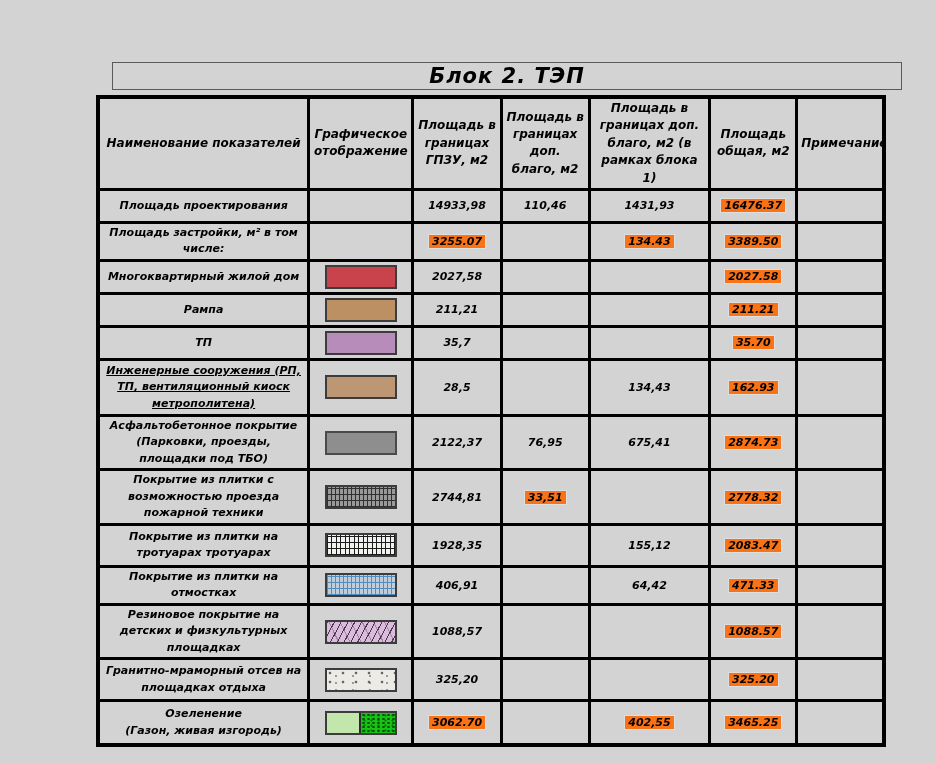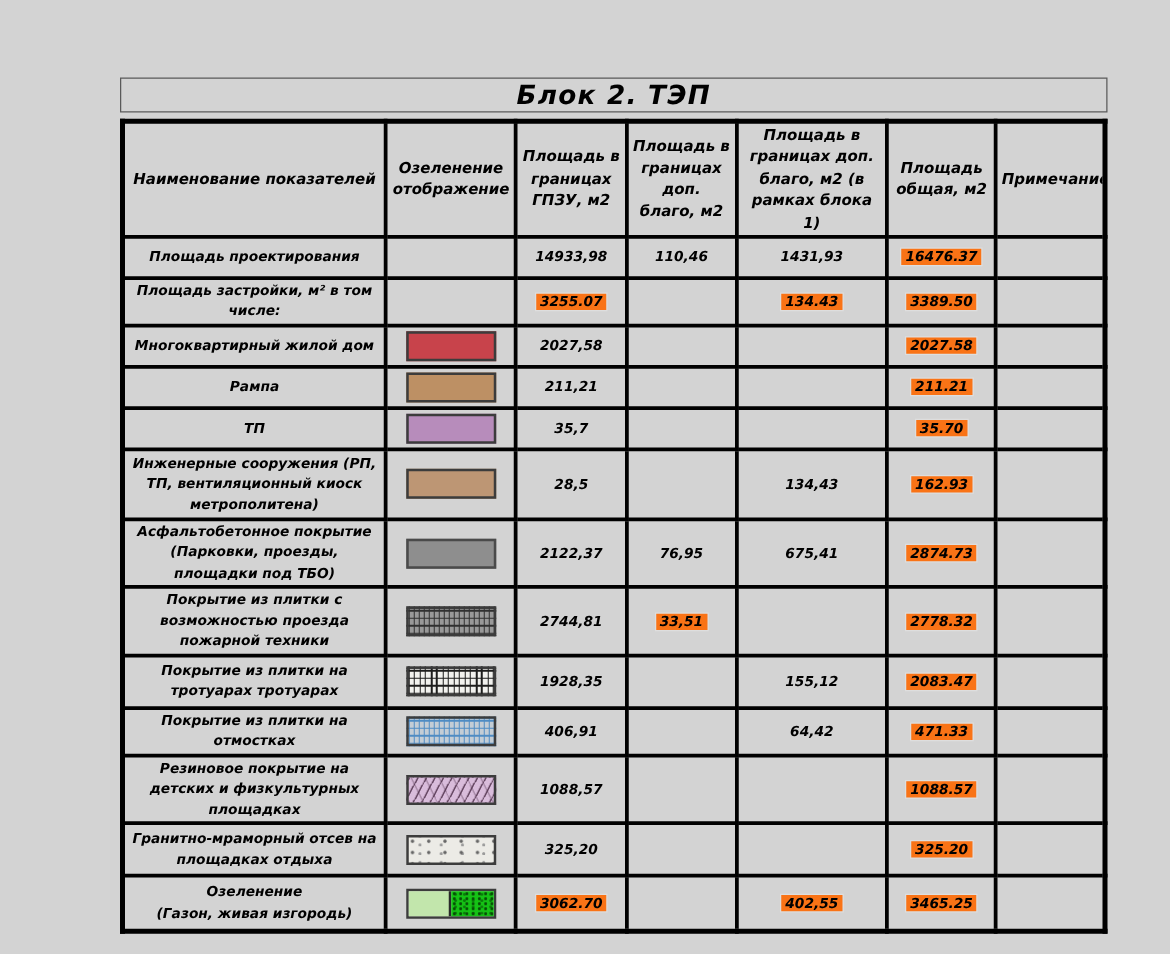--- a/index.html
+++ b/index.html
@@ -1,21 +1,21 @@
 <!DOCTYPE html>
 <html><head>
 <meta charset="utf-8">
 <style>
   html,body{margin:0;padding:0;}
   body{background:#d3d3d3;font-family:"DejaVu Sans",sans-serif;}
   .canvas{position:relative;width:936px;height:763px;background:#d3d3d3;overflow:hidden;color:#000;}
 
   
   .titleband{
-    position:absolute;left:96px;top:62px;width:788px;height:26px;
+    position:absolute;left:112px;top:62px;width:788px;height:26px;
     border:1px solid #5a5a5a;display:flex;align-items:center;justify-content:center;
   }
   .titleband .t{
     font-size:21px;font-style:italic;font-weight:bold;letter-spacing:1px;
   }
 
   
   table.tep{
     position:absolute;left:96px;top:95px;width:790px;height:642px;
     border-collapse:collapse;table-layout:fixed;
@@ -33,21 +33,21 @@
     padding-left:6px;line-height:1.5;white-space:pre-line;
   }
   td.num{font-size:11px;font-weight:bold;text-align:center;vertical-align:middle;}
   td.gfx{text-align:center;vertical-align:middle;}
   .v{display:inline-block;padding:0 3px;}
   .v.hl{background:#f97316;box-shadow:0 0 0 1px #dedede;}
 
   
   tr.hh{height:78px;}
   tr.r1{height:29px;} tr.r2{height:33px;margin-top:40px;} tr.r3{height:28px;} tr.r4{height:28px;}
-  tr.r5{height:28px;} tr.r6{height:28px;} tr.r7{height:56px;} tr.r8{height:52px;}
+  tr.r5{height:28px;} tr.r6{height:28px;} tr.r7{height:56px;text-decoration:underline;} tr.r8{height:52px;}
   tr.r9{height:49px;font-style:italic;} tr.r10{height:42px;} tr.r11{height:30px;} tr.r12{height:42px;}
   tr.r13{height:42px;} tr.r14{height:44px;}
 
   
   .sw{width:72px;height:24px;margin:2px auto;border:2px solid #3c3c3c;box-sizing:border-box;}
   .sw-none{visibility:hidden;}
   .sw-red{background:#c8434b;}
   .sw-beige{background:#eccba5;}
   .sw-tan{background:#bd9064;}
   .sw-purple{background:#b78cbb;}
@@ -114,21 +114,21 @@
         <col style="width:103px">
         <col style="width:87px">
       <col style="width:87px">
         <col style="width:119px">
         <col style="width:86px">
         <col style="width:86px">
     </colgroup>
     <tbody>
       <tr class="hh">
         <th class="hdr">Наименование показателей</th>
-        <th class="hdr">Озеленение отображение</th>
+        <th class="hdr">Графическое отображение</th>
         <th class="hdr">Площадь в границах ГПЗУ, м2</th>
         <th class="hdr">Площадь в границах доп. благо, м2</th>
         <th class="hdr">Площадь в границах доп. благо, м2 (в рамках блока 1)</th>
         <th class="hdr">Площадь общая, м2</th>
         <th class="hdr">Примечание</th>
       </tr>
 
       <tr class="r1">
         <td class="name">Площадь проектирования</td>
         <td class="gfx">

